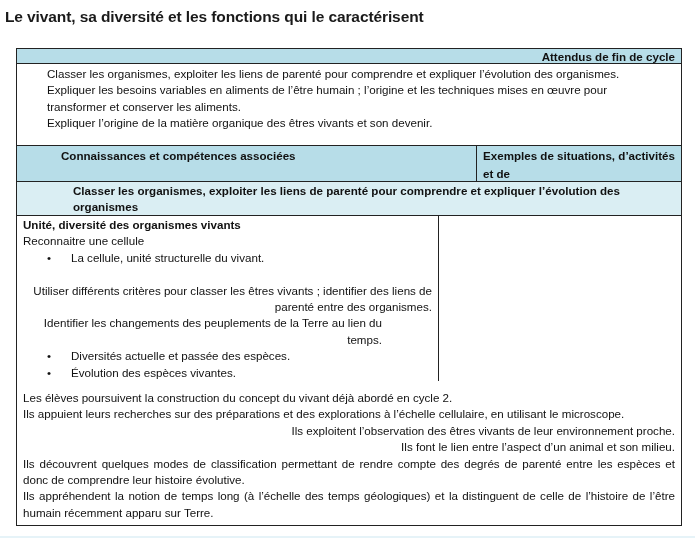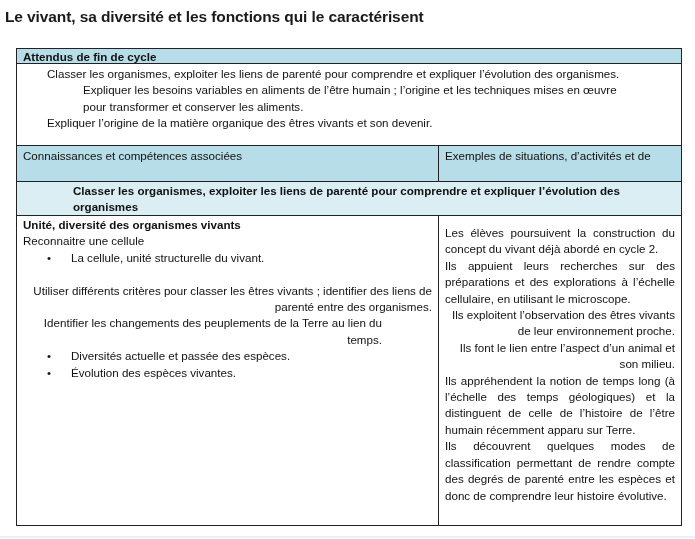--- a/index.html
+++ b/index.html
@@ -31,28 +31,29 @@
       width: 666px;
       border: 1.3px solid #222;
       box-sizing: border-box;
       font-size: 11.6px;
       line-height: 16.4px;
     }
     .row {
       border-bottom: 1.2px solid #222;
       box-sizing: border-box;
     }
-    .row:last-child { border-bottom: none; }
+    .row:last-child { border-bottom: none; flex-direction: column; }
     .hdr-blue { background: #b7dde8; }
     .hdr-light { background: #daeef3; }
     .hdr {
       font-weight: bold;
       padding: 0 6px;
       height: 15px;
       line-height: 15px;
+      text-align: right;
     }
     .attendus {
       padding: 2px 6px 0 30px;
       height: 82px;
     }
     .attendus div { line-height: 16.4px; }
     .cols {
       display: flex;
     }
     .col-left {
@@ -60,21 +61,22 @@
       border-right: 1.2px solid #222;
       box-sizing: border-box;
       padding: 0 6px;
     }
     .col-right {
       flex: 1;
       padding: 0 6px;
     }
     .colhdr {
       height: 36px;
-      font-weight: normal;
+      font-weight: bold;
+      padding-left: 38px;
     }
     .colhdr .col-left, .colhdr .col-right { padding-top: 1px; line-height: 18px; }
     .subhdr {
       height: 34px;
       font-weight: bold;
       padding: 1px 20px 0 56px;
       line-height: 16.4px;
     }
     .content {
       height: 309px;
@@ -107,21 +109,21 @@
 <body>
 
 <div class="doc-title">Le vivant, sa diversité et les fonctions qui le caractérisent</div>
 
 <div class="tbl">
 
   <div class="row hdr hdr-blue">Attendus de fin de cycle</div>
 
   <div class="row attendus">
     <div>Classer les organismes, exploiter les liens de parenté pour comprendre et expliquer l’évolution des organismes.</div>
-    <div style="padding-right:40px;margin-left:36px;">Expliquer les besoins variables en aliments de l’être humain ; l’origine et les techniques mises en œuvre pour transformer et conserver les aliments.</div>
+    <div style="padding-right:40px;">Expliquer les besoins variables en aliments de l’être humain ; l’origine et les techniques mises en œuvre pour transformer et conserver les aliments.</div>
     <div>Expliquer l’origine de la matière organique des êtres vivants et son devenir.</div>
   </div>
 
   <div class="row cols colhdr hdr-blue">
     <div class="col-left">Connaissances et compétences associées</div>
     <div class="col-right">
       <div>Exemples de situations, d’activités et de</div>
     </div>
   </div>
 
@@ -145,20 +147,20 @@
       <div class="bullet">
         <span class="dot">•</span>
         <span>Évolution des espèces vivantes.</span>
       </div>
     </div>
     <div class="col-right">
       <div class="para">Les élèves poursuivent la construction du concept du vivant déjà abordé en cycle 2.</div>
       <div class="para">Ils appuient leurs recherches sur des préparations et des explorations à l’échelle cellulaire, en utilisant le microscope.</div>
       <div class="ragged">Ils exploitent l’observation des êtres vivants de leur environnement proche.</div>
       <div class="ragged">Ils font le lien entre l’aspect d’un animal et son milieu.</div>
+      <div class="para">Ils découvrent quelques modes de classification permettant de rendre compte des degrés de parenté entre les espèces et donc de comprendre leur histoire évolutive.</div>
       <div class="para">Ils appréhendent la notion de temps long (à l’échelle des temps géologiques) et la distinguent de celle de l’histoire de l’être humain récemment apparu sur Terre.</div>
-      <div class="para">Ils découvrent quelques modes de classification permettant de rendre compte des degrés de parenté entre les espèces et donc de comprendre leur histoire évolutive.</div>
     </div>
   </div>
 
 </div>
 
 <div class="bottom-line"></div>
 
 </body></html>

